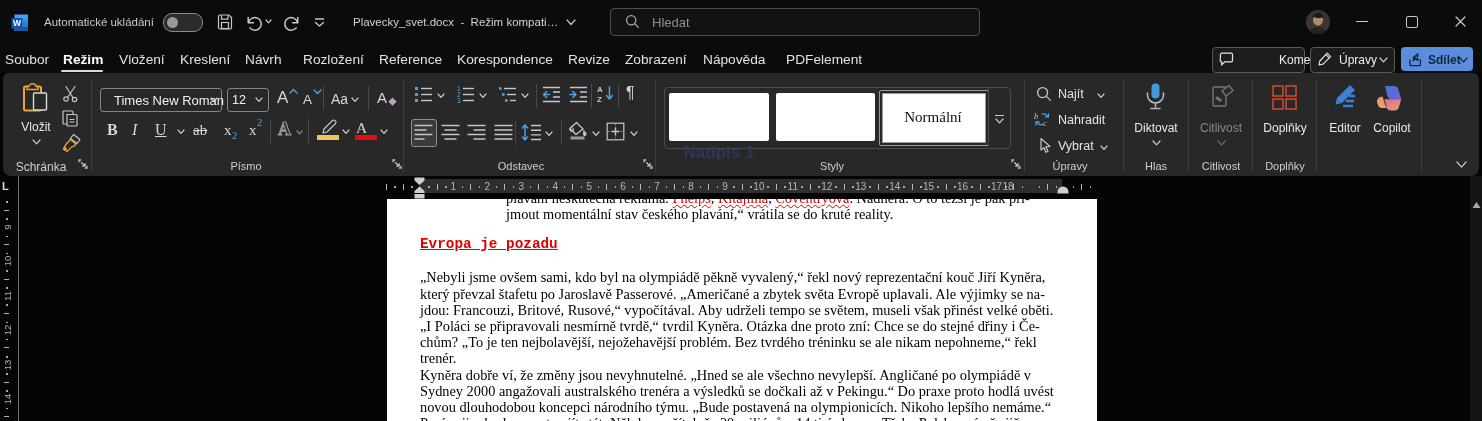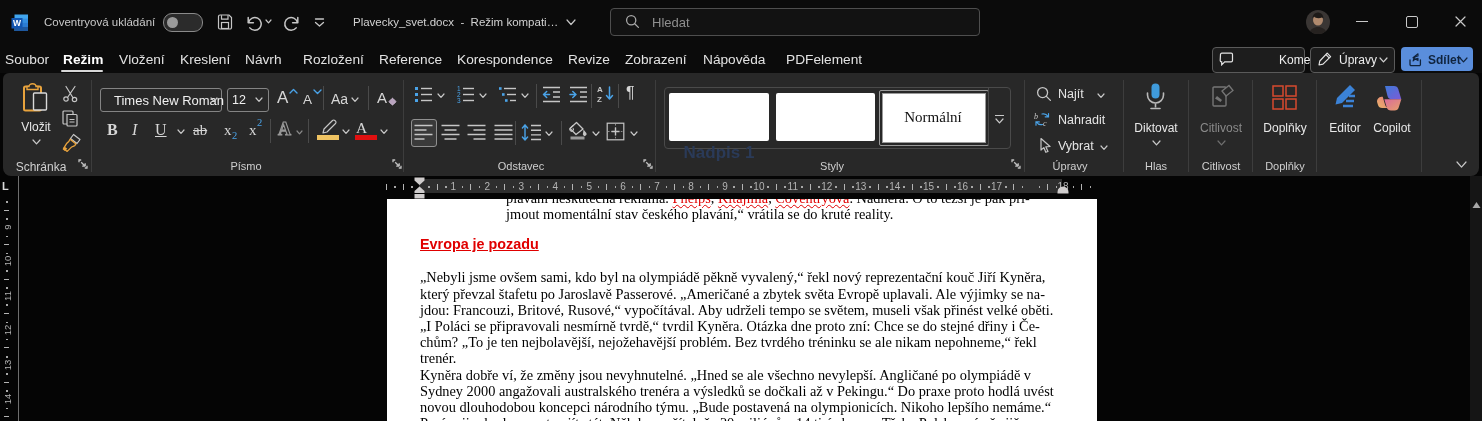--- a/index.html
+++ b/index.html
@@ -18,21 +18,21 @@
           <stop offset="1" stop-color="#185abd"></stop>
         </linearGradient>
       </defs>
 <rect x="3.5" y="1.5" width="13.5" height="16.5" fill="#41a5ee"></rect>
 <rect x="3.5" y="5.6" width="13.5" height="4.1" fill="#338ee0"></rect>
 <rect x="3.5" y="9.7" width="13.5" height="4.2" fill="#2b7cd3"></rect>
 <rect x="3.5" y="13.9" width="13.5" height="4.1" fill="#1e589f"></rect>
 <rect x="0.5" y="5" width="11" height="10.5" fill="#1255b0"></rect>
 <text x="6" y="13.2" font-family="Liberation Sans" font-weight="bold" font-size="8.5" fill="#fff" text-anchor="middle">W</text>
 </svg>
-    <div class="ab" style="left:44px;top:16px;font-size:11.5px;color:#c9c9c9;white-space:nowrap;">Coventryová ukládání</div>
+    <div class="ab" style="left:44px;top:16px;font-size:11.5px;color:#c9c9c9;white-space:nowrap;">Automatické ukládání</div>
 <div class="ab" style="left:163px;top:13px;width:38px;height:17px;border:1px solid #8a8a8a;border-radius:9px;background:#2b2b2b;"></div>
 <div class="ab" style="left:167px;top:17px;width:11px;height:11px;border-radius:50%;background:#9a9a9a;"></div>
 <svg class="ab" style="left:216px;top:13px" width="18" height="18" viewBox="0 0 18 18">
 <path d="M2.5 3.5 a1.5 1.5 0 0 1 1.5-1.5 h9 l2.5 2.5 v10 a1.5 1.5 0 0 1 -1.5 1.5 h-10 a1.5 1.5 0 0 1 -1.5 -1.5 z" fill="none" stroke="#c6c6c6" stroke-width="1.2"></path>
 <path d="M5.5 2.2 v4 h6.5 v-4" fill="none" stroke="#c6c6c6" stroke-width="1.2"></path>
 <rect x="5.5" y="9.5" width="7" height="6" fill="none" stroke="#c6c6c6" stroke-width="1.2"></rect>
 </svg>
     <svg class="ab" style="left:245px;top:13px" width="19" height="19" viewBox="0 0 19 19">
 <path d="M3.2 4.5 v5.2 h5.2" fill="none" stroke="#c6c6c6" stroke-width="1.5" stroke-linecap="round" stroke-linejoin="round"></path>
 <path d="M3.6 9.3 a6.4 6.4 0 1 1 1.2 5.6" fill="none" stroke="#c6c6c6" stroke-width="1.5" stroke-linecap="round"></path>
@@ -487,21 +487,21 @@
 <div class="ab" style="left:945.6px;top:183.5px;width:1px;height:6px;background:#b4b4b4;"></div>
 <div class="ab" style="left:954.1px;top:186px;width:1.6px;height:1.6px;background:#a8a8a8;"></div>
 <div class="ab" style="left:962.5px;top:181px;transform:translateX(-50%);font-size:10px;color:#b4b4b4;">16</div>
 <div class="ab" style="left:971.0px;top:186px;width:1.6px;height:1.6px;background:#a8a8a8;"></div>
 <div class="ab" style="left:979.5px;top:183.5px;width:1px;height:6px;background:#b4b4b4;"></div>
 <div class="ab" style="left:988.0px;top:186px;width:1.6px;height:1.6px;background:#a8a8a8;"></div>
 <div class="ab" style="left:996.5px;top:181px;transform:translateX(-50%);font-size:10px;color:#b4b4b4;">17</div>
 <div class="ab" style="left:1005.0px;top:186px;width:1.6px;height:1.6px;background:#a8a8a8;"></div>
 <div class="ab" style="left:1013.4px;top:183.5px;width:1px;height:6px;background:#b4b4b4;"></div>
 <div class="ab" style="left:1021.9px;top:186px;width:1.6px;height:1.6px;background:#a8a8a8;"></div>
-<div class="ab" style="left:1063px;top:181px;transform:translateX(-50%);font-size:10px;color:#b4b4b4;">18</div>
+<div class="ab" style="left:1008px;top:181px;transform:translateX(-50%);font-size:10px;color:#b4b4b4;">18</div>
 <div class="ab" style="left:1038.9px;top:186px;width:1.6px;height:1.6px;background:#a8a8a8;"></div>
 <div class="ab" style="left:1047.4px;top:183.5px;width:1px;height:6px;background:#b4b4b4;"></div>
 <div class="ab" style="left:1055.9px;top:186px;width:1.6px;height:1.6px;background:#a8a8a8;"></div>
 <div class="ab" style="left:1072.8px;top:186px;width:1.6px;height:1.6px;background:#a8a8a8;"></div>
 <div class="ab" style="left:1081.3px;top:183.5px;width:1px;height:6px;background:#b4b4b4;"></div>
 <div class="ab" style="left:1089.8px;top:186px;width:1.6px;height:1.6px;background:#a8a8a8;"></div>
 <svg class="ab" style="left:412.5px;top:177px" width="13" height="22" viewBox="0 0 13 22">
 <path d="M1.5 0.5 h10 v3 l-5 4.5 l-5 -4.5 z" fill="#cfcccc"></path>
 <path d="M6.5 9.5 l5 4.5 v2 h-10 v-2 z" fill="#cfcccc"></path>
 <rect x="1.5" y="17" width="10" height="4.5" fill="#cfcccc"></rect>
@@ -536,15 +536,15 @@
 <div class="ab" style="left:6px;top:407.6px;width:1.6px;height:1.6px;background:#a8a8a8;"></div>
 <div class="ab" style="left:4px;top:416.2px;width:5px;height:1px;background:#b4b4b4;"></div>
 <div class="ab" style="left:18px;top:176px;width:1px;height:245px;background:#6e6e6e;"></div>
 <div class="ab" style="left:387px;top:199px;width:710px;height:222px;background:#ffffff;overflow:hidden;"></div>
 <div class="ab" style="left:1470px;top:176px;width:12px;height:245px;background:#151515;"></div>
 <svg class="ab" style="left:1472px;top:201px" width="9" height="8" viewBox="0 0 9 8">
 <path d="M4.5 1 L8.5 7 h-8 z" fill="#a8a8a8"></path>
 </svg>
     <div class="ab" style="left:387px;top:199px;width:710px;height:222px;background:#ffffff;overflow:hidden;">
       <div style="position:absolute;left:119px;top:-7.70px;white-space:nowrap;font-family:'Liberation Serif',serif;font-size:14.35px;line-height:16.2px;color:#000;line-height:15.2px;">plavání neskutečná reklama. <span style="color:#e00000;text-decoration:underline wavy #e00000 1px;text-underline-offset:1px;">Phelps</span>, <span style="color:#e00000;text-decoration:underline wavy #e00000 1px;text-underline-offset:1px;">Kitajima</span>, <span style="color:#e00000;text-decoration:underline wavy #e00000 1px;text-underline-offset:1px;">Coventryová</span>. Nádhera. O to těžší je pak při-<br>jmout momentální stav českého plavání,“ vrátila se do kruté reality.</div>
-      <div style="position:absolute;left:33px;top:36.80px;white-space:nowrap;font-family:Liberation Sans, sans-serif;font-size:14.35px;line-height:16.2px;color:#000;"><span style="color:#e00000;font-weight:bold;text-decoration:underline;">Evropa je pozadu</span></div>
+      <div style="position:absolute;left:33px;top:36.80px;white-space:nowrap;font-family:Liberation Mono, monospace;font-size:14.35px;line-height:16.2px;color:#000;"><span style="color:#e00000;font-weight:bold;text-decoration:underline;">Evropa je pozadu</span></div>
       <div style="position:absolute;left:33px;top:70.30px;white-space:nowrap;font-family:'Liberation Serif',serif;font-size:14.35px;line-height:16.2px;color:#000;">„Nebyli jsme ovšem sami, kdo byl na olympiádě pěkně vyvalený,“ řekl nový reprezentační kouč Jiří Kyněra,<br>který převzal štafetu po Jaroslavě Passerové. „Američané a zbytek světa Evropě uplavali. Ale výjimky se na-<br>jdou: Francouzi, Britové, Rusové,“ vypočítával. Aby udrželi tempo se světem, museli však přinést velké oběti.<br>„I Poláci se připravovali nesmírně tvrdě,“ tvrdil Kyněra. Otázka dne proto zní: Chce se do stejné dřiny i Če-<br>chům? „To je ten nejbolavější, nejožehavější problém. Bez tvrdého tréninku se ale nikam nepohneme,“ řekl<br>trenér.<br>Kyněra dobře ví, že změny jsou nevyhnutelné. „Hned se ale všechno nevylepší. Angličané po olympiádě v<br>Sydney 2000 angažovali australského trenéra a výsledků se dočkali až v Pekingu.“ Do praxe proto hodlá uvést<br>novou dlouhodobou koncepci národního týmu. „Bude postavená na olympionicích. Nikoho lepšího nemáme.“<br>Peníze jim bude muset najít stát. Někdo spočítal, že 20 miliónů a 14 tisíc korun. Třeba Polsko má vše již</div>
     </div>
 </div>
 </body></html>

